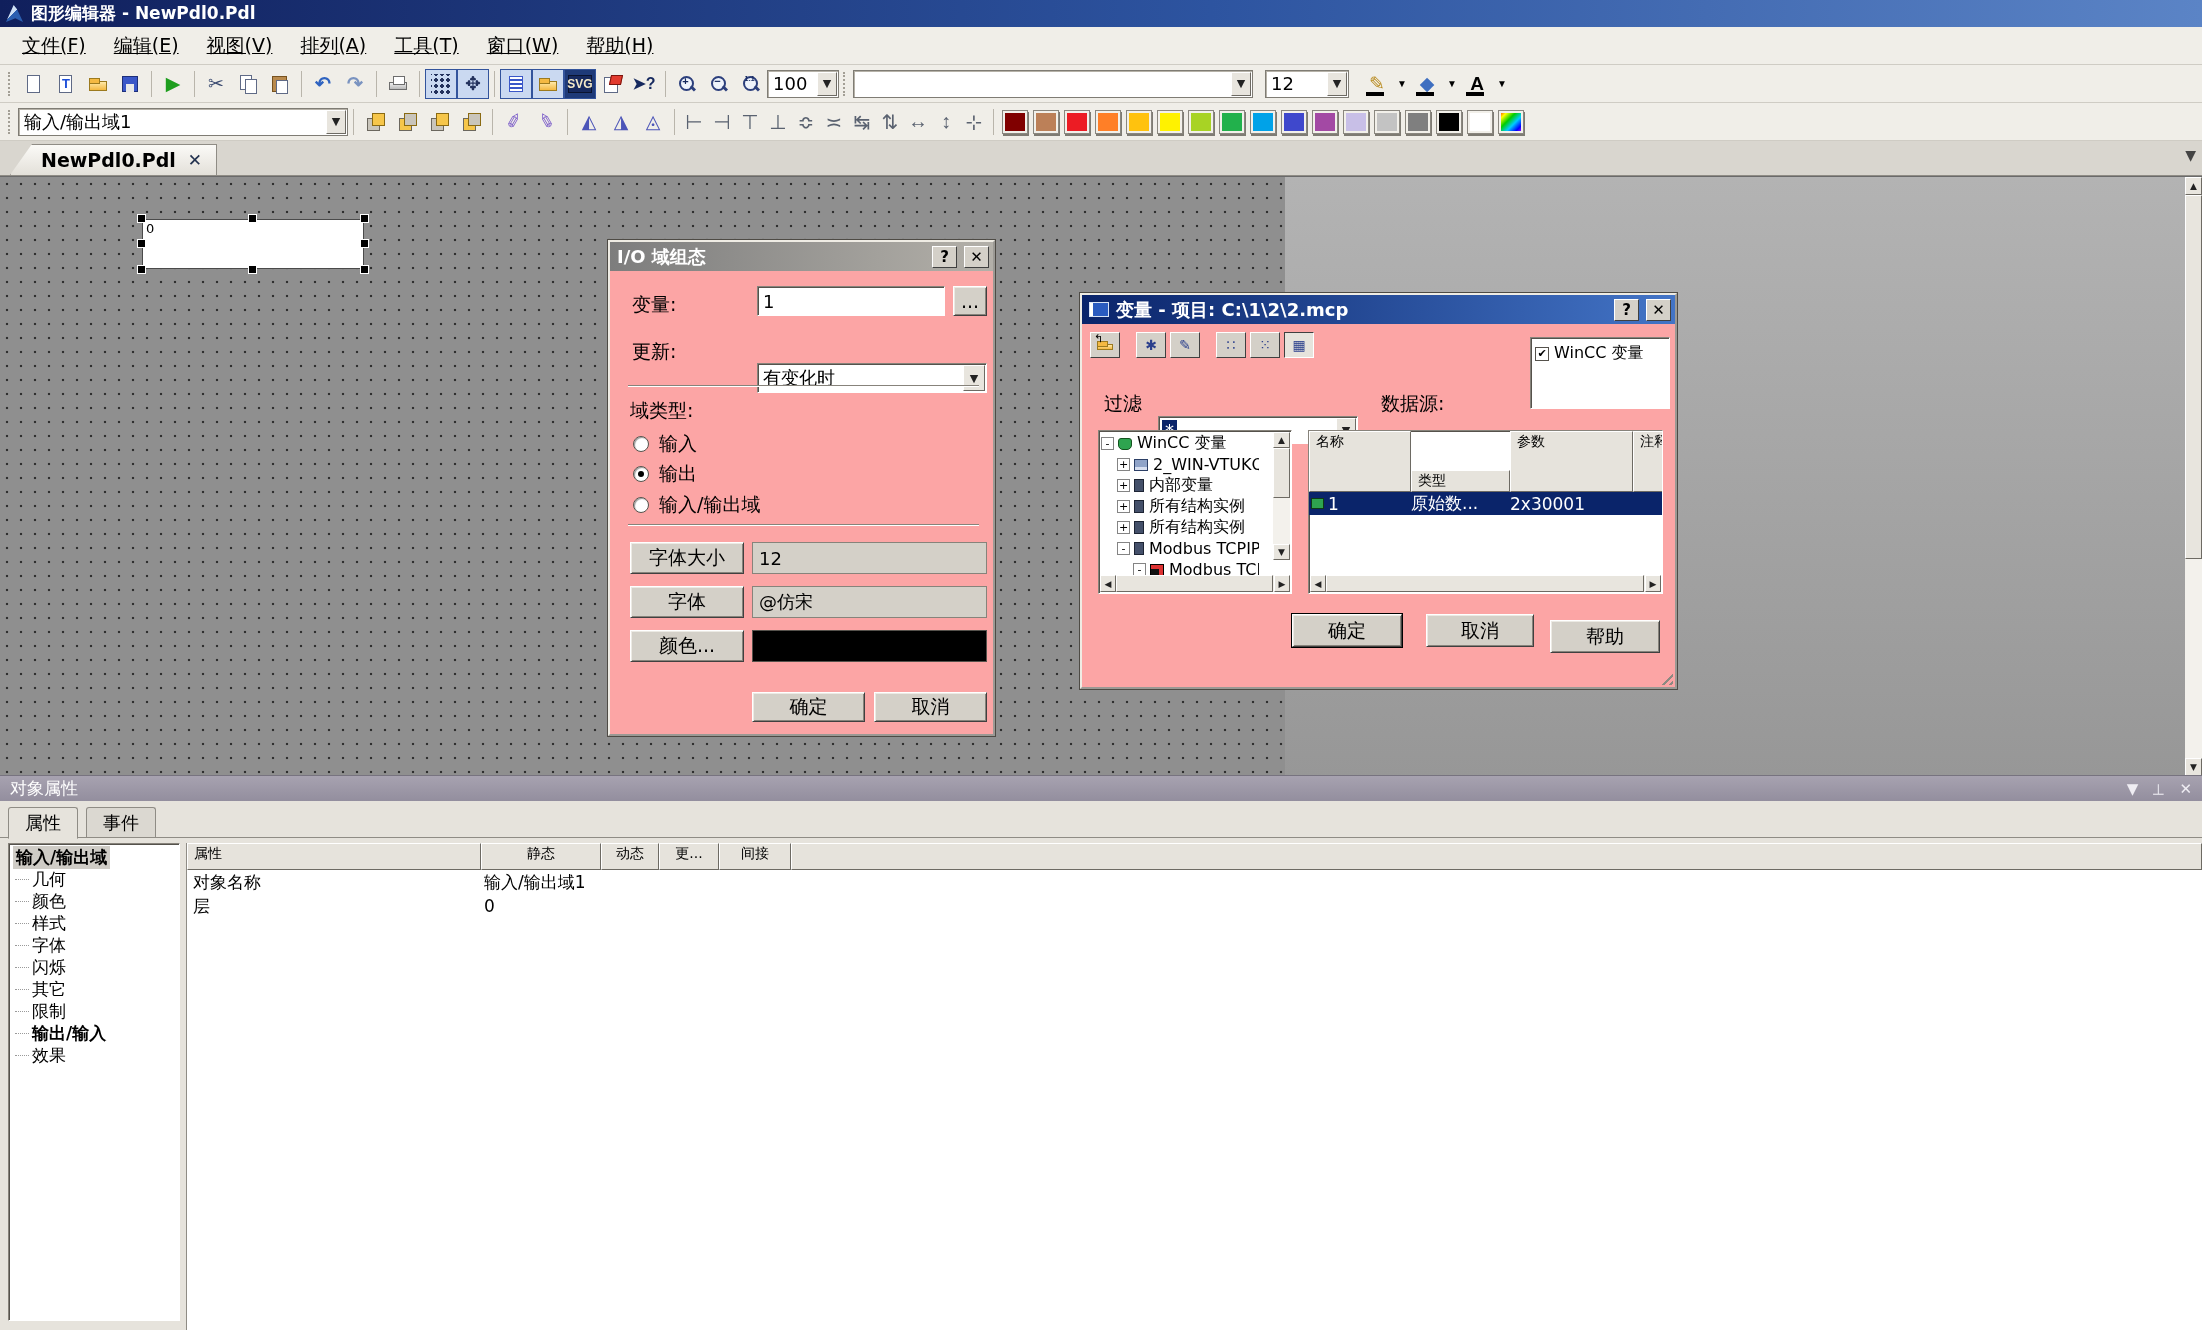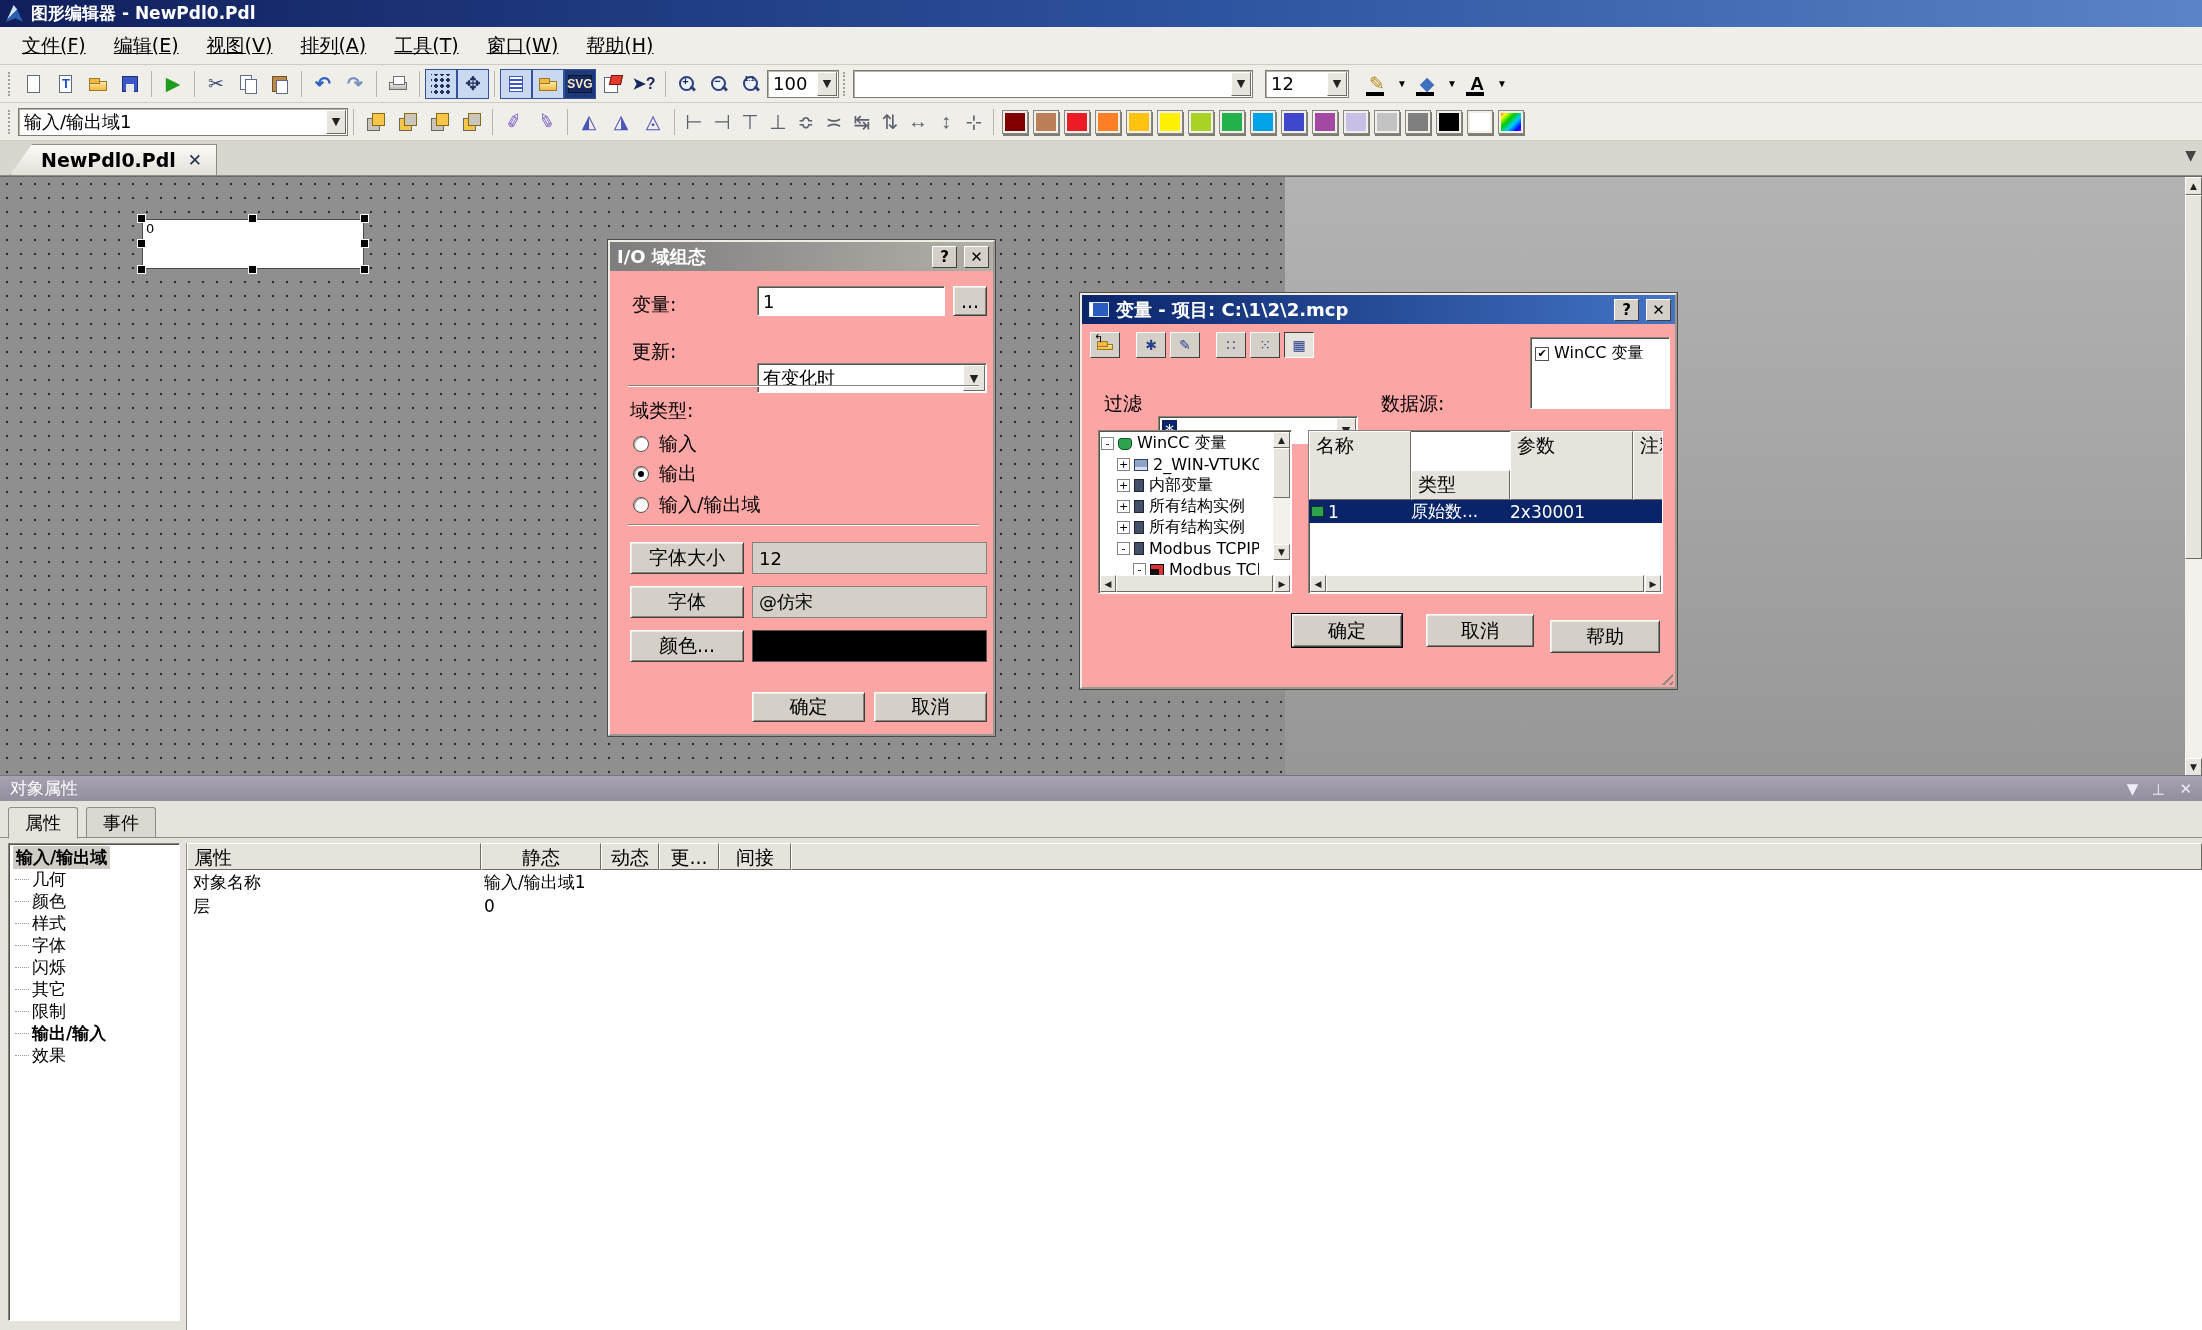--- a/index.html
+++ b/index.html
@@ -155,21 +155,21 @@
     font-size:14px; color:#2b3f8c; position:relative; }
   .mini-btn.pressed { border-color:#404040 #fff #fff #404040; background:#e6e3dc; }
   .checkrow { display:flex; align-items:center; gap:5px; font-size:16px; padding:3px 2px; }
   .cbox { width:14px; height:14px; background:#fff; border:1px solid #55524c;
     font-size:11px; line-height:12px; text-align:center; font-weight:bold; }
   .tree-row { display:flex; align-items:center; height:21px; font-size:16px; white-space:nowrap; }
   .expbox { width:13px; height:13px; border:1px solid #848484; background:#fff; font-size:11px;
     line-height:11px; text-align:center; margin-right:4px; flex:none; }
   .titem-ic { width:14px; height:12px; margin-right:5px; flex:none; border:1px solid #333; }
   .hdr-cell { background:#e6e3dc; border:1px solid; border-color:#fff #6d6a63 #6d6a63 #fff;
-    font-size:19px; padding:1px 6px; white-space:nowrap; overflow:hidden; }
+    font-size:14px; padding:1px 6px; white-space:nowrap; overflow:hidden; }
   .grip-resize { position:absolute; right:2px; bottom:2px; width:15px; height:15px;
     background:repeating-linear-gradient(135deg,transparent 0 3px,#8d8a82 3px 5px);
     clip-path:polygon(100% 0,100% 100%,0 100%); }
 
   
   #panel-header { position:absolute; top:775px; left:0; width:2202px; height:26px;
     background:linear-gradient(#a7a2b0,#938e9e); color:#fff; font-size:17px;
     display:flex; align-items:center; padding:0 10px; border-top:1px solid #77737f; }
   #panel-header .hspacer { flex:1; }
   .ph-ic { color:#efedf3; font-size:15px; margin-left:14px; }

